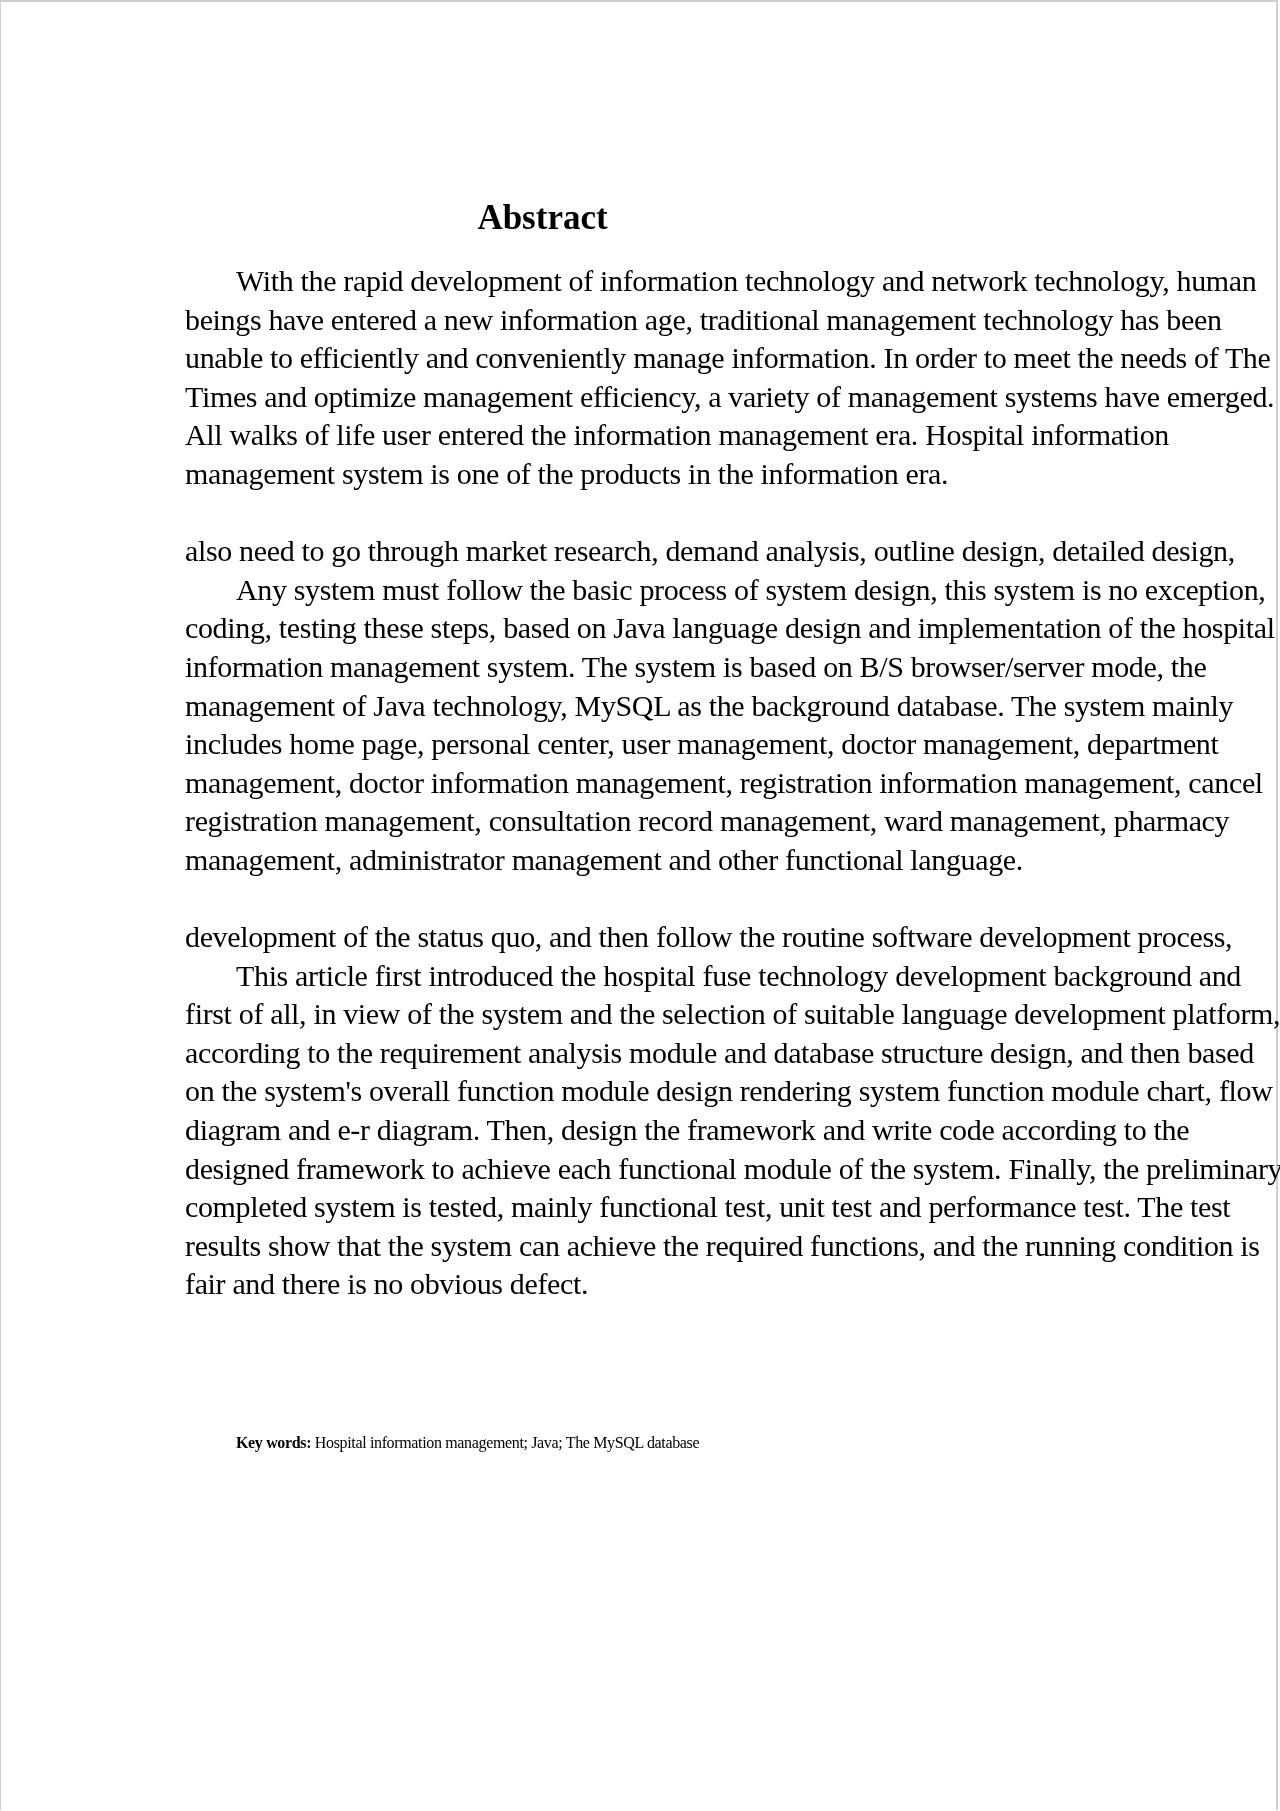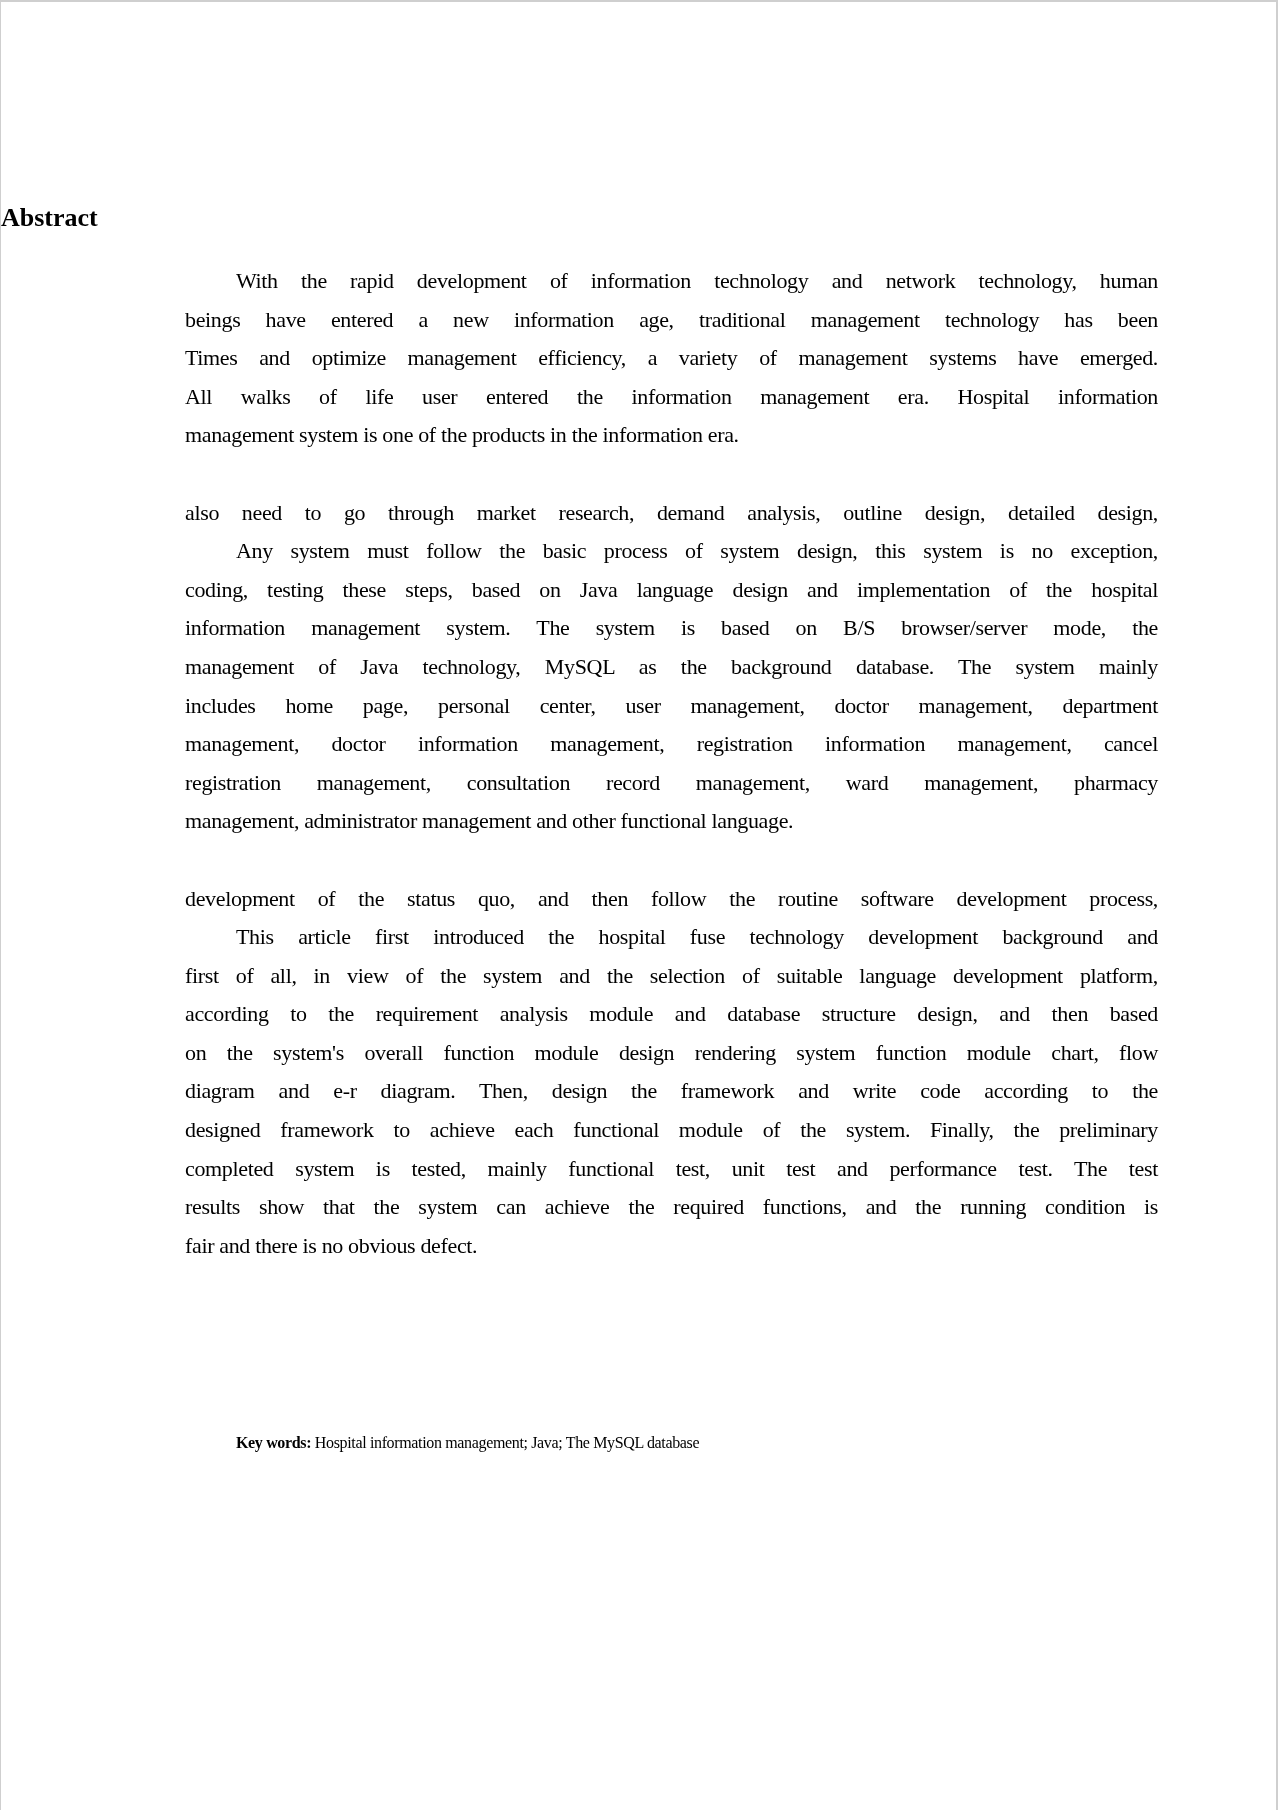--- a/index.html
+++ b/index.html
@@ -23,34 +23,35 @@
     border-left: 1px solid #cfcfcf;
     border-right: 2px solid #cfcfcf;
     background: #ffffff;
     box-sizing: border-box;
   }
   .title {
     position: absolute;
     left: 0;
     width: 1083px;
     top: 194px;
+    text-align: center;
     font-family: "Liberation Serif", "DejaVu Serif", serif;
     font-weight: bold;
-    font-size: 26px;
+    font-size: 35px;
     line-height: 44px;
     color: #000;
     margin: 0;
   }
   .body-text {
     position: absolute;
     left: 184px;
     width: 973px;
     top: 260px;
     font-family: "Liberation Serif", "DejaVu Serif", serif;
-    font-size: 22px;
+    font-size: 30px;
     color: #000;
   }
   .para {
     margin: 0;
   }
   .para + .para {
     margin-top: 38.6px;
   }
   .line {
     display: block;
@@ -89,20 +90,21 @@
 
 <div class="page">
 
   <h1 class="title">Abstract</h1>
 
   <div class="body-text">
 
     <p class="para">
       <span class="line first">With the rapid development of information technology and network technology, human</span>
       <span class="line">beings have entered a new information age, traditional management technology has been</span>
+      <span class="line">unable to efficiently and conveniently manage information. In order to meet the needs of The</span>
       <span class="line">Times and optimize management efficiency, a variety of management systems have emerged.</span>
       <span class="line">All walks of life user entered the information management era. Hospital information</span>
       <span class="line last">management system is one of the products in the information era.</span>
     </p>
 
     <p class="para">
       <span class="line">also need to go through market research, demand analysis, outline design, detailed design,</span>
       <span class="line first">Any system must follow the basic process of system design, this system is no exception,</span>
       <span class="line">coding, testing these steps, based on Java language design and implementation of the hospital</span>
       <span class="line">information management system. The system is based on B/S browser/server mode, the</span>

